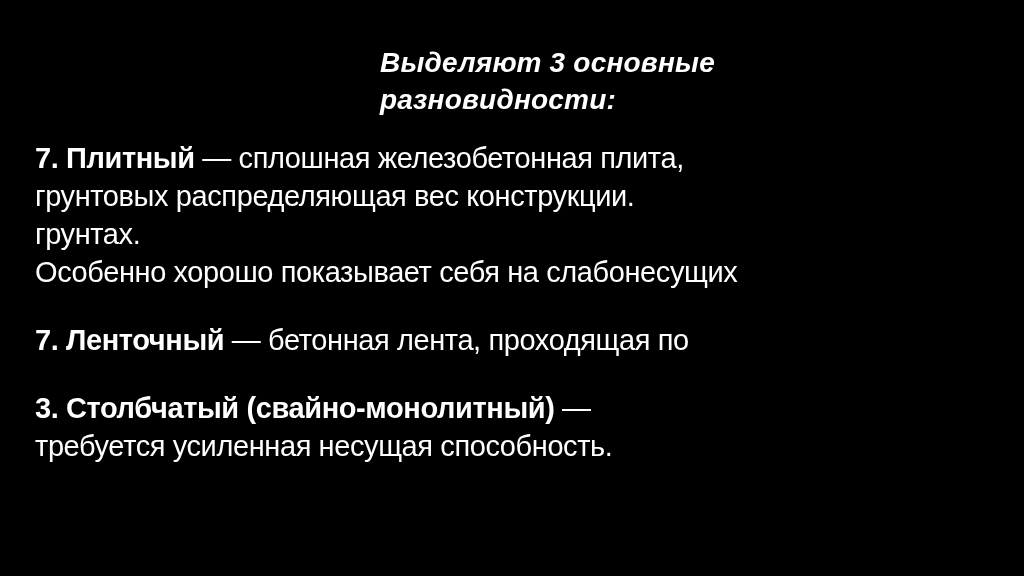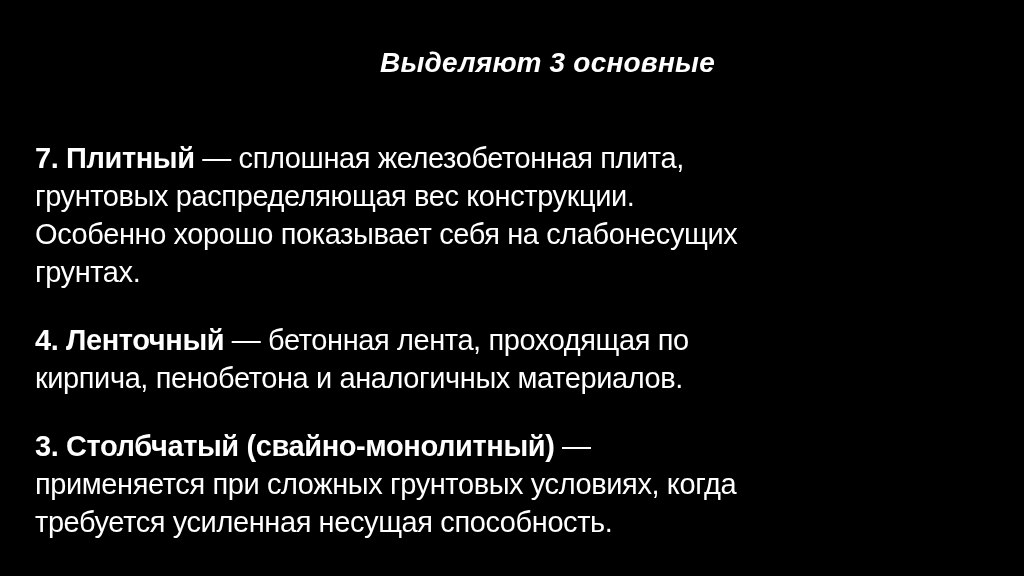--- a/index.html
+++ b/index.html
@@ -46,36 +46,35 @@
     font-weight: 700;
   }
 </style>
 </head>
 <body>
 
 <div class="slide">
 
   <div class="slide-title">
     <div>Выделяют 3 основные</div>
+    <div>разновидности:</div>
   </div>
 
   <div class="slide-body">
 
     <div class="para">
       <div class="para-line"><span class="lead">7. Плитный</span><span> — сплошная железобетонная плита,</span></div>
       <div class="para-line">грунтовых распределяющая вес конструкции.</div>
+      <div class="para-line">грунтах.</div>
       <div class="para-line">Особенно хорошо показывает себя на слабонесущих</div>
-      <div class="para-line">грунтах.</div>
     </div>
 
     <div class="para">
-      <div class="para-line"><span class="lead">4. Ленточный</span><span> — бетонная лента, проходящая по</span></div>
-      <div class="para-line">кирпича, пенобетона и аналогичных материалов.</div>
+      <div class="para-line"><span class="lead">7. Ленточный</span><span> — бетонная лента, проходящая по</span></div>
     </div>
 
     <div class="para">
       <div class="para-line"><span class="lead">3. Столбчатый (свайно-монолитный)</span><span> —</span></div>
-      <div class="para-line">применяется при сложных грунтовых условиях, когда</div>
       <div class="para-line">требуется усиленная несущая способность.</div>
     </div>
 
   </div>
 </div>
 
 </body></html>

